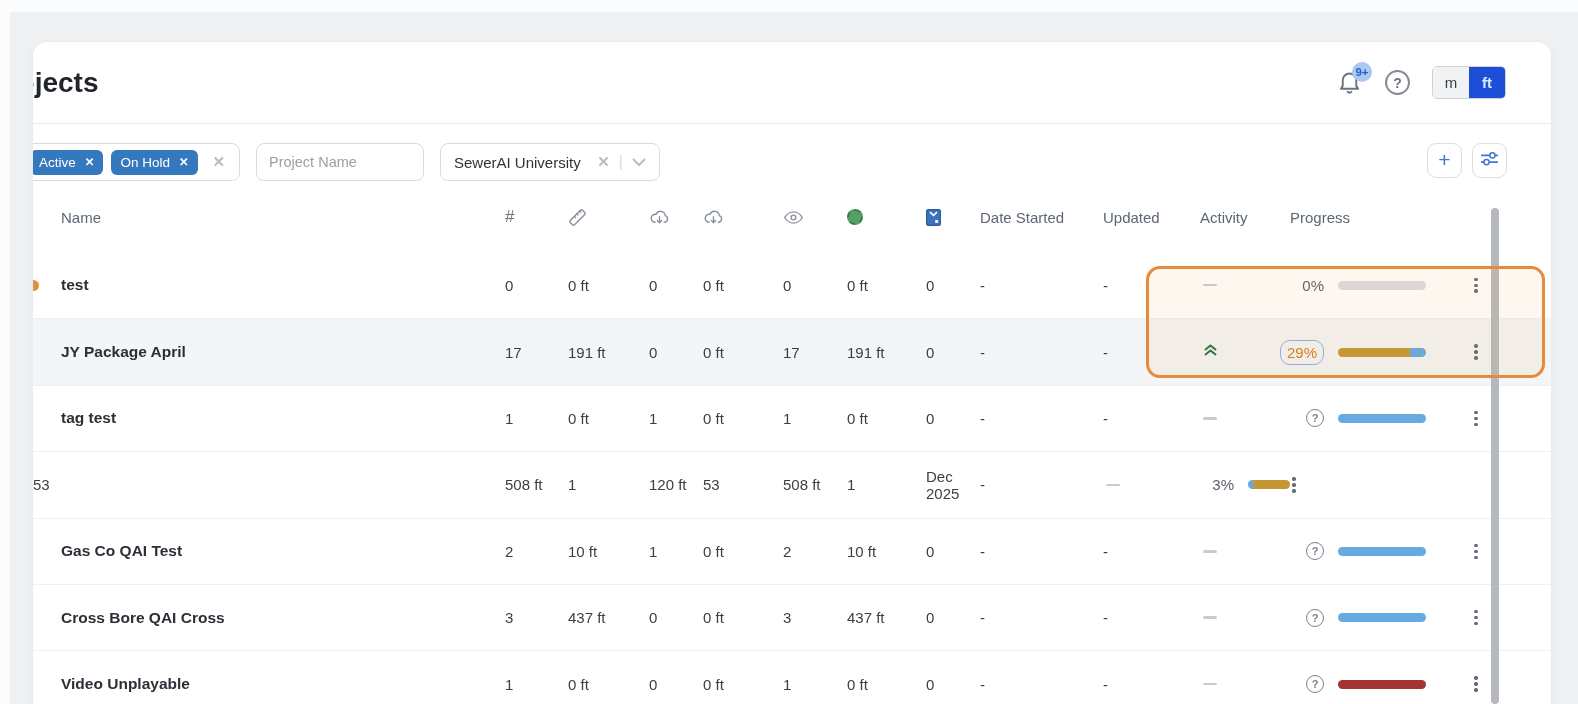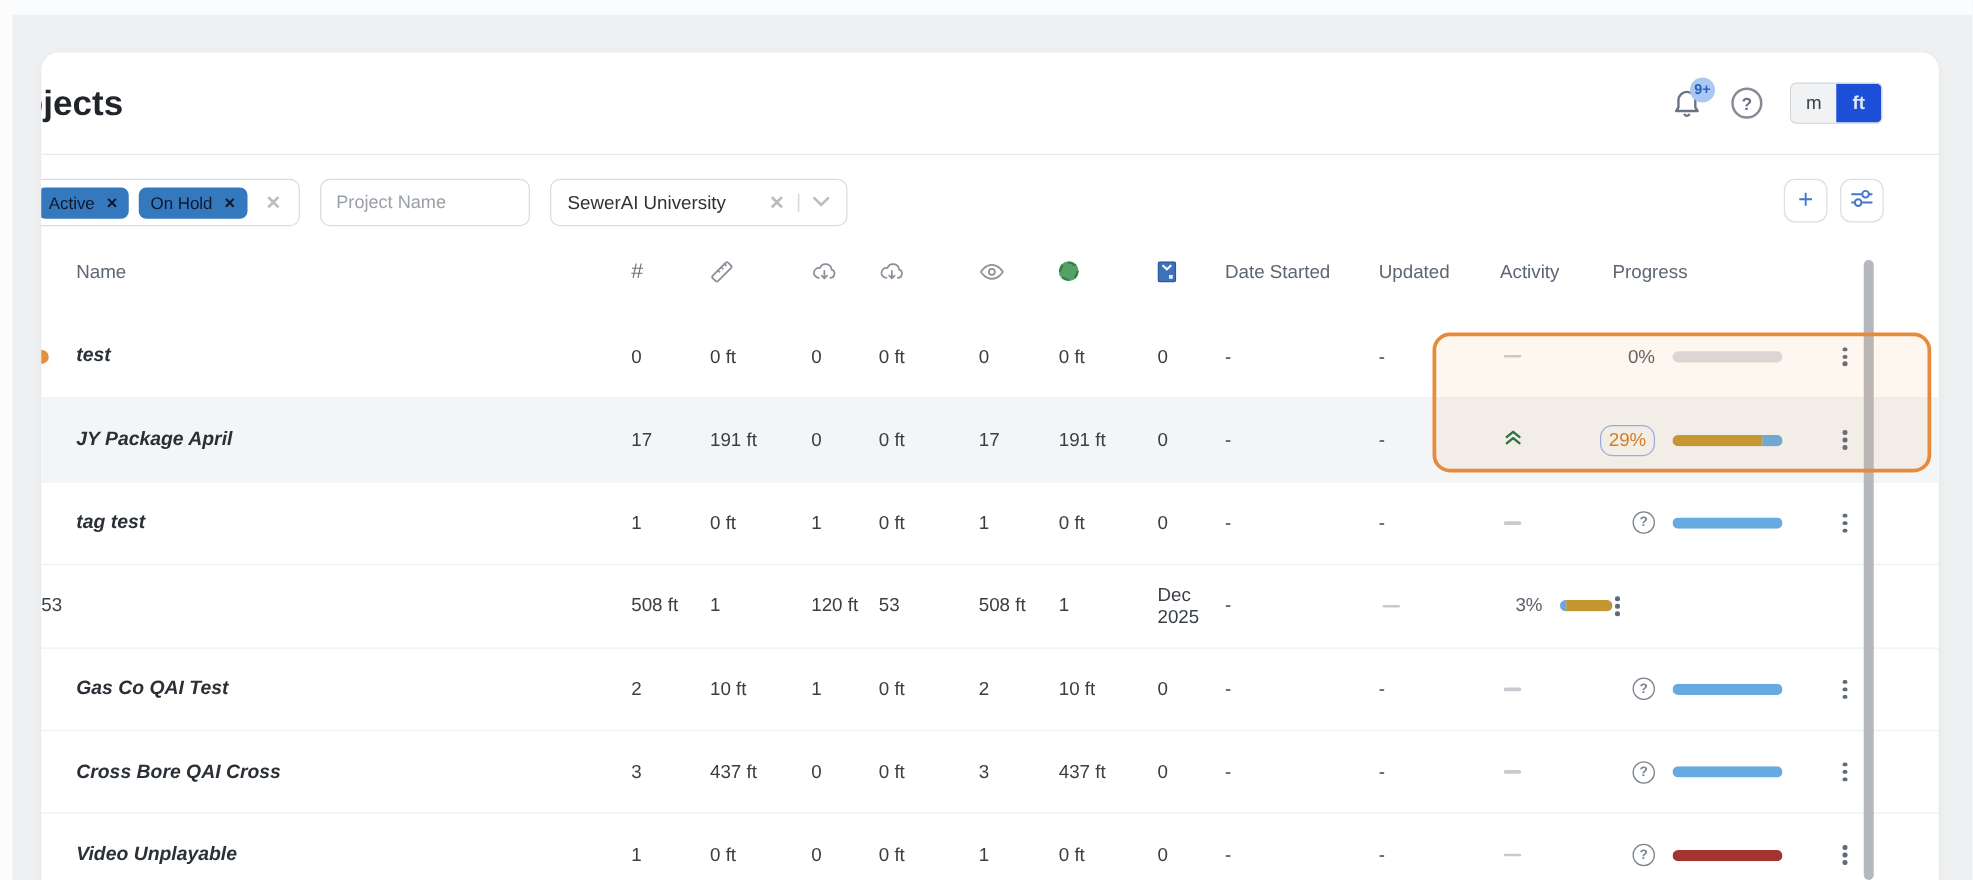--- a/index.html
+++ b/index.html
@@ -38,29 +38,29 @@
   .unit-toggle { display:flex; border:1px solid #cfd2d5; border-radius:5px; overflow:hidden; }
   .unit-opt { width:36px; height:31px; display:flex; align-items:center; justify-content:center; font-size:15px; cursor:pointer; }
   .unit-m { background:#f1f2f3; color:#394049; }
   .unit-ft { background:#1d4ed8; color:#dde8fa;font-weight:bold; }
 
   
   .filter-row { padding-top:19px; height:58px; display:flex; align-items:flex-start; padding-right:44px; }
   .fbox { height:38px; border:1px solid #d9dbde; border-radius:8px; background:#fff; display:flex; align-items:center; }
   .chips-box { margin-left:-12px; width:219px; padding:0 14px 0 8px; gap:8px; }
   .chip {
-    background:#3478bd; color:#0f172a; border-radius:6px; padding:5px 9px;
+    background:#3478bd; color:#ffffff; border-radius:6px; padding:5px 9px;
     font-size:13.5px; display:flex; align-items:center; gap:9px; white-space:nowrap; cursor:pointer;
   }
   .chip-x { font-size:11.5px; font-weight:700; cursor:pointer; }
   .gray-x { margin-left:auto; color:#b9bcc0; font-size:15px; font-weight:700; cursor:pointer; }
   .name-box { margin-left:16px; width:168px; padding:0 12px; }
   .name-box input { border:none; outline:none; width:100%; font-size:14.5px; font-family:inherit; color:#33383e; }
   .name-box input::placeholder { color:#9aa0a6; }
-  .org-box { margin-left:16px; width:238px; padding:0 13px; gap:9px; cursor:pointer; }
+  .org-box { margin-left:16px; width:220px; padding:0 13px; gap:9px; cursor:pointer; }
   .org-value { font-size:15px; color:#2f3338; flex:1; white-space:nowrap; }
   .org-x { color:#b9bcc0; font-size:15px; font-weight:700; cursor:pointer; }
   .org-sep { color:#d9dbde; font-size:16px; }
   .btn-group { margin-left:auto; display:flex; gap:10px; }
   .icon-btn {
     width:35px; height:35px; border:1px solid #dcdee0; border-radius:9px; background:#fff;
     display:flex; align-items:center; justify-content:center; cursor:pointer;
   }
   .plus-glyph { color:#4477cc; font-size:21px; font-weight:400; line-height:1; margin-top:-2px; }
 
@@ -68,21 +68,21 @@
   .tgrid { display:grid; grid-template-columns:472px 63px 81px 54px 80px 64px 79px 54px 123px 97px 90px 182px 46px; align-items:center; }
   .table-header { height:70px; color:#5d6773; font-size:15px; }
   .th-name { padding-left:28px; }
   .hash-glyph { font-size:17px; color:#6b7280; }
   .hicon { display:flex; align-items:center; }
   .status-circle { width:16px; height:16px; border-radius:50%; background:#55a067; border:2px dashed #2f8049; }
 
   .trow { height:66.4px; position:relative; }
   .trow + .trow { border-top:1px solid #eef0f1; }
   .trow.hl { background:#f4f5f7; }
-  .pname { font-size:15.5px; font-weight:700; color:#2b3036; cursor:pointer;font-style:italic; }
+  .pname { font-size:15.5px; font-weight:700; color:#2b3036; cursor:pointer; }
   .name-cell { padding-left:28px; }
   .status-dot { display:none; position:absolute; left:-5px; top:28px; width:11px; height:11px; border-radius:50%; background:#e0913f; }
   .num, .date, .upd { font-size:15px; color:#3a3f45; }
   .act-dash { width:14px; height:2.5px; border-radius:2px; background:#c7cbd0; margin-left:3px; }
   .act-up { display:none; margin-left:2px; }
   .prog-cell { display:flex; align-items:center; }
   .plabel-box { width:34px; flex-shrink:0; display:flex; justify-content:flex-end; }
   .plabel { font-size:15px; color:#596068; white-space:nowrap; }
   .plabel.ring { color:#cf7c22; border:1.5px solid #8fb0e8; border-radius:10px; padding:3px 6px; font-weight:400; }
   .help-badge {

